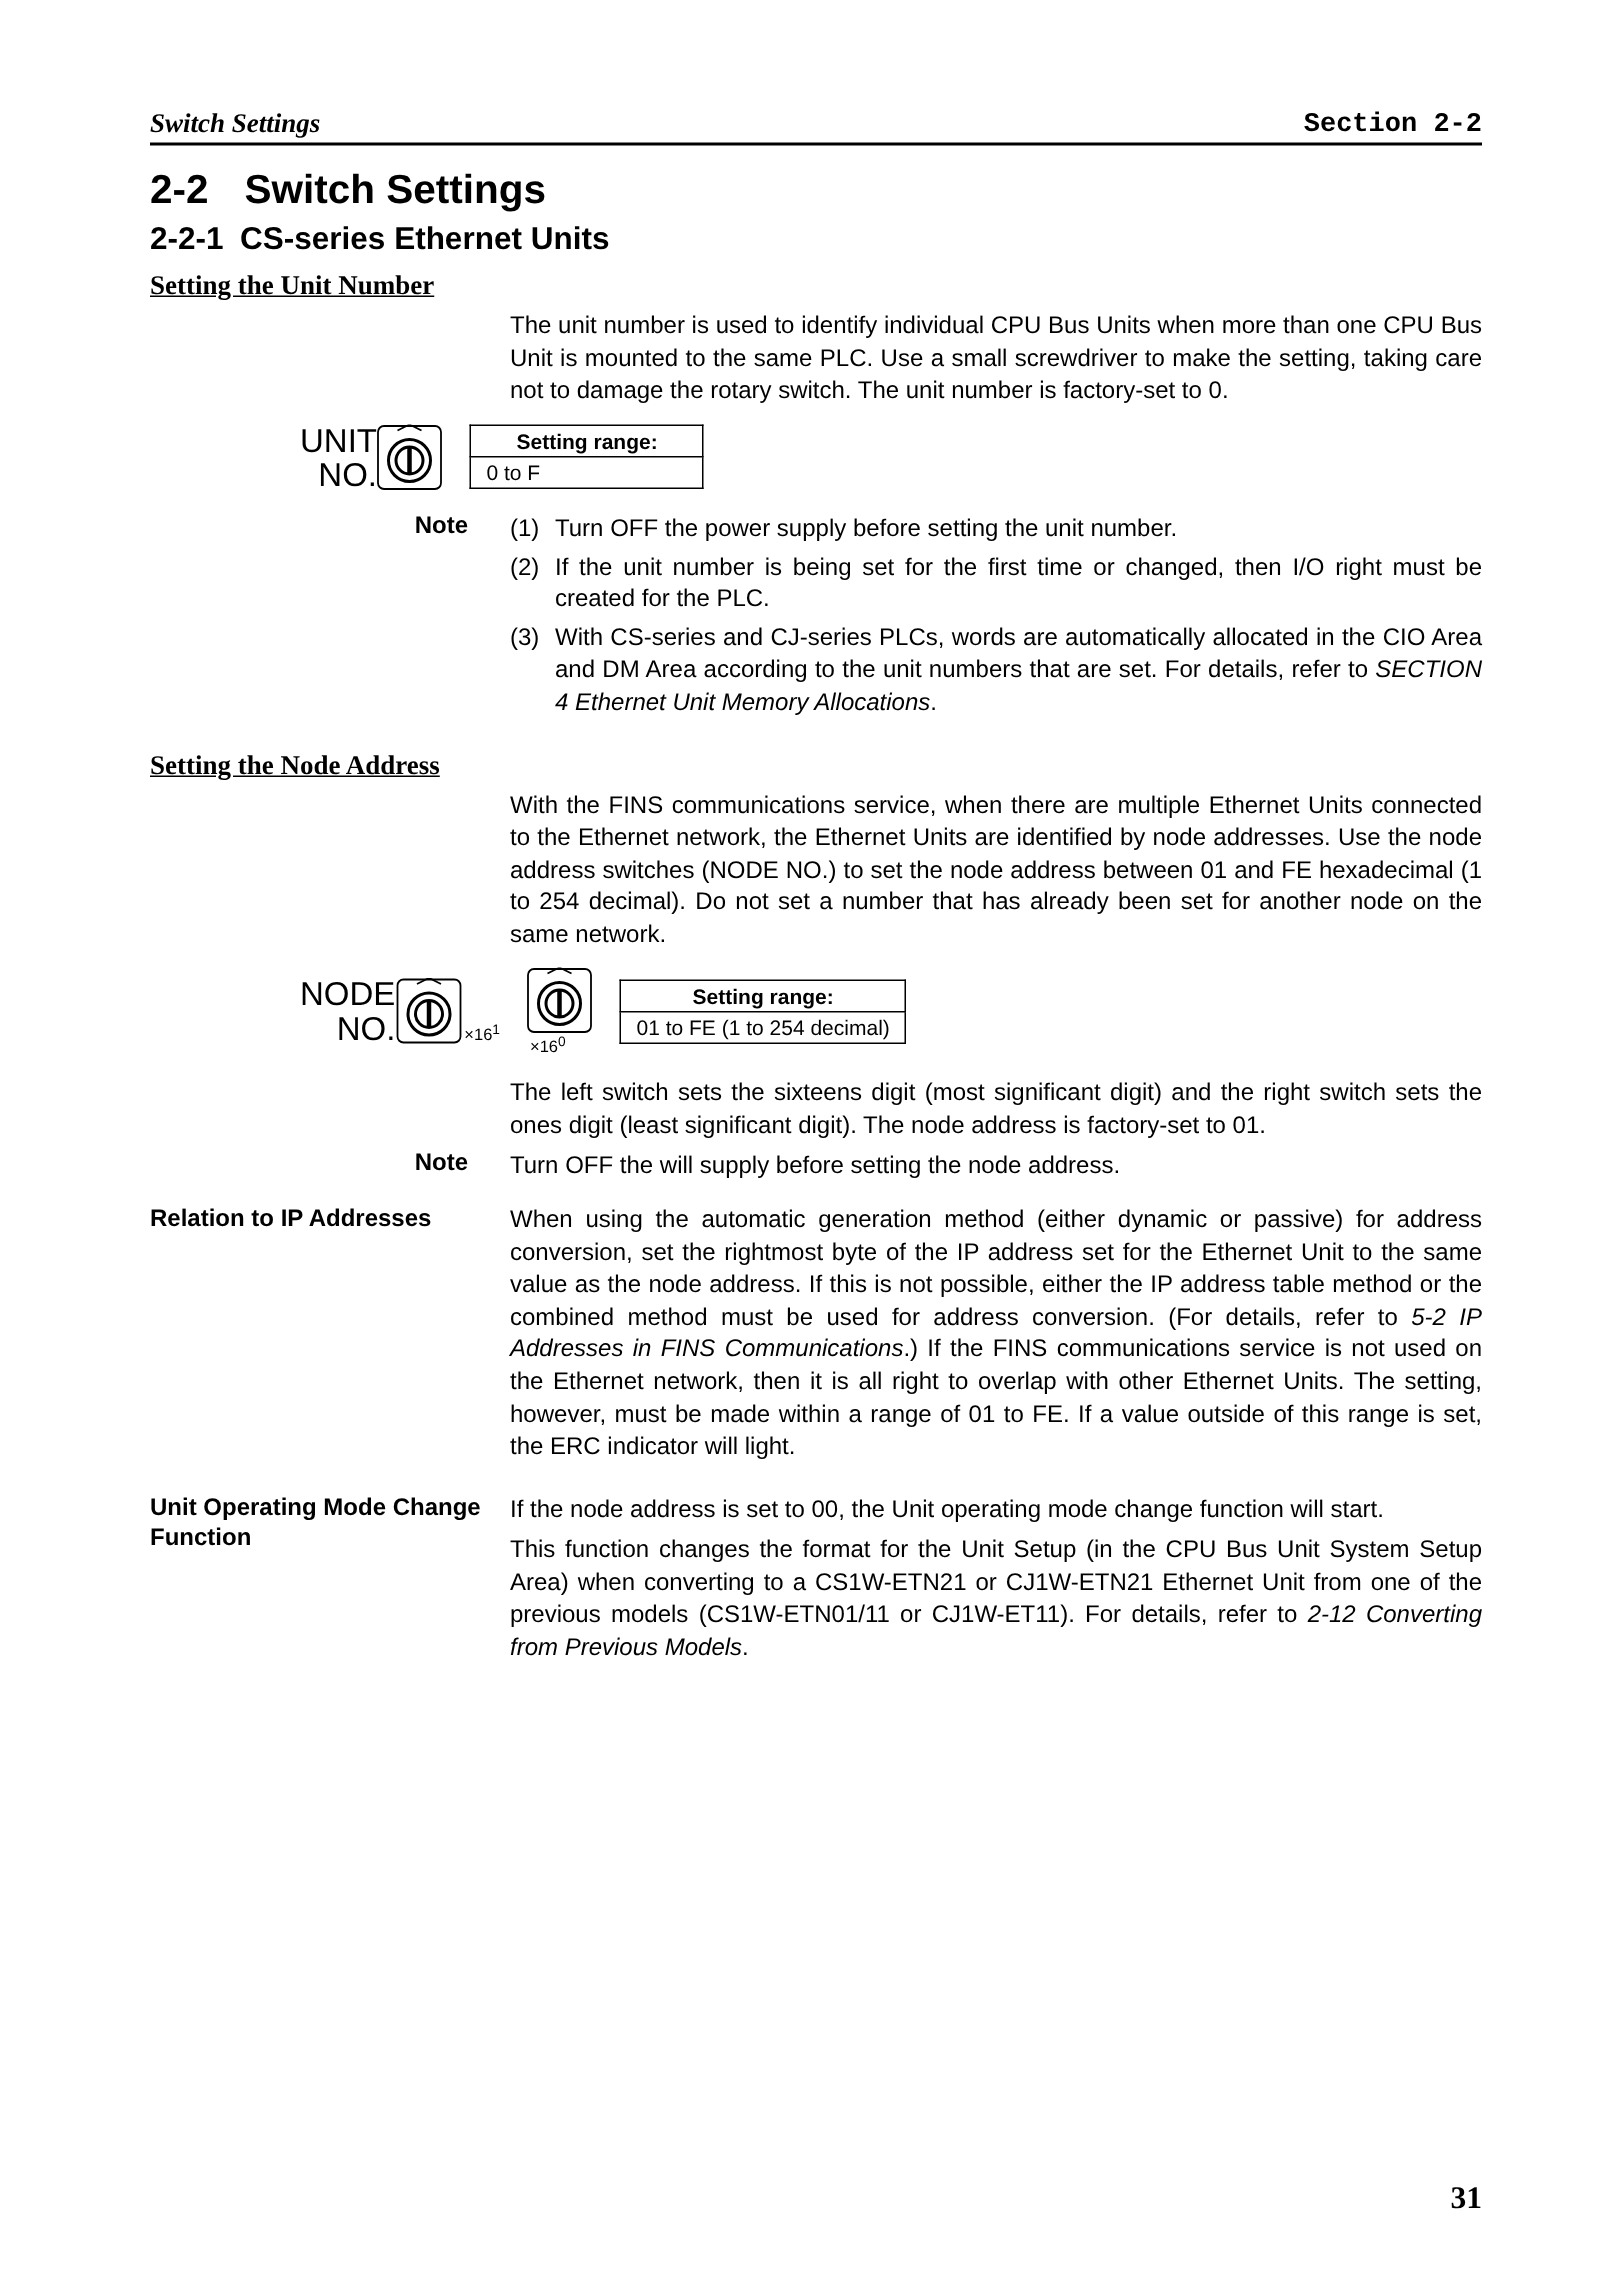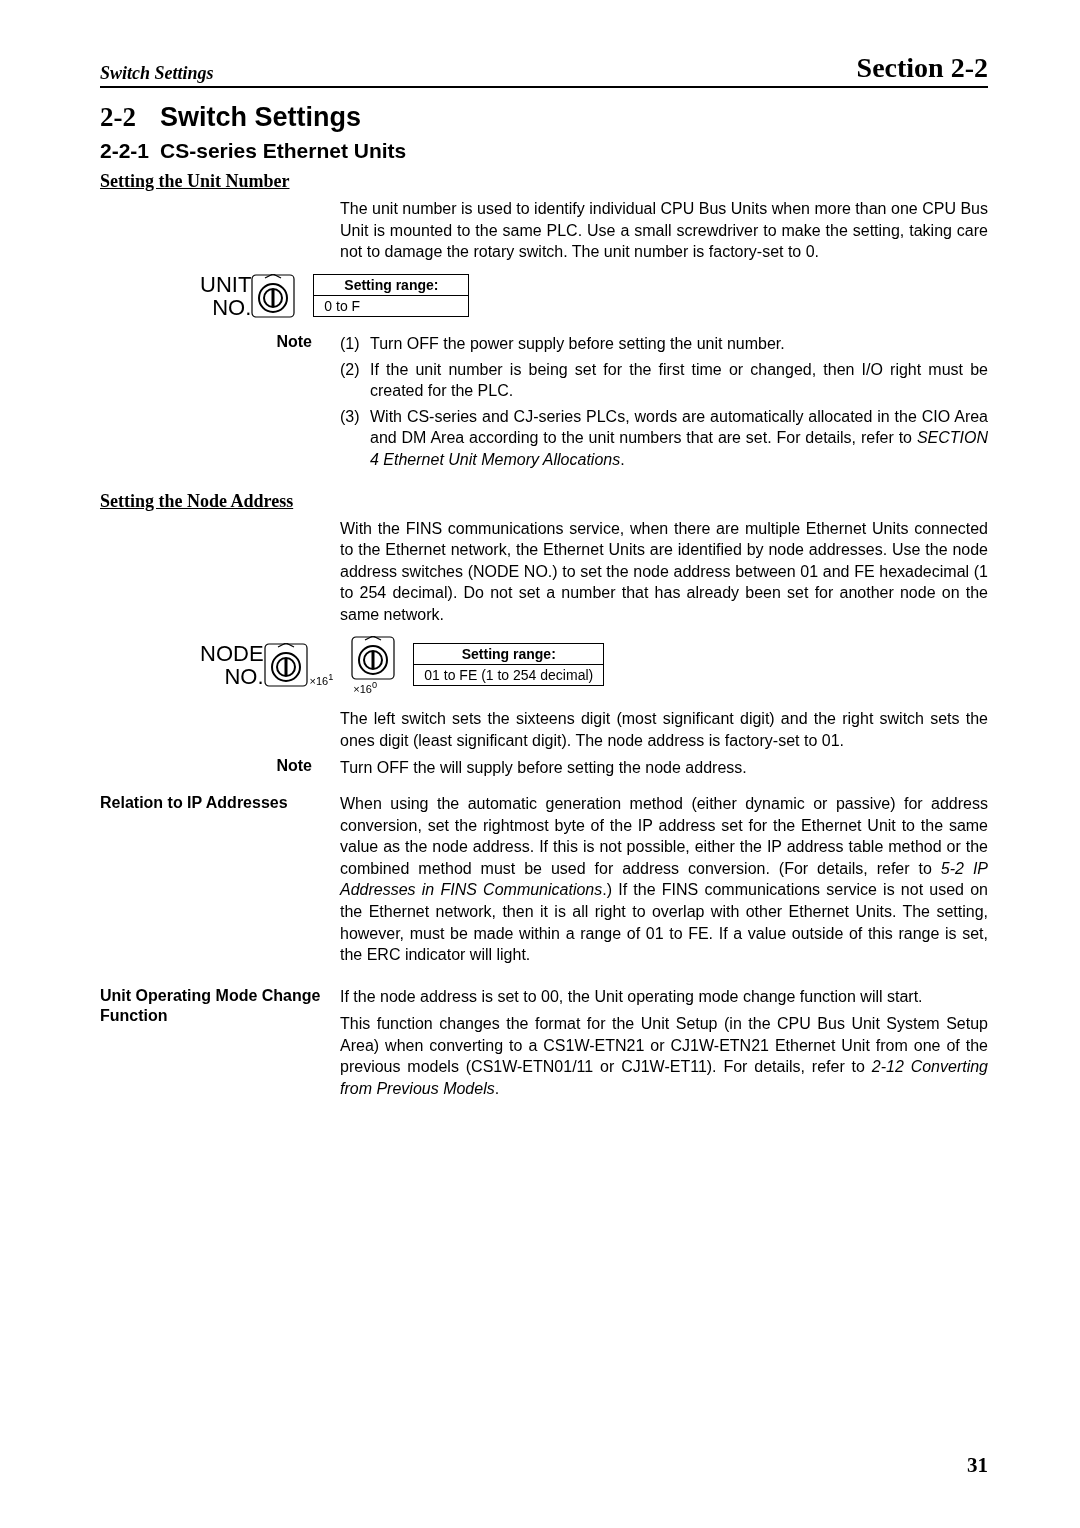--- a/index.html
+++ b/index.html
@@ -8,52 +8,51 @@
     font-size: 16px;
     color: #000;
     background: #fff;
     margin: 0;
     padding: 0;
     width: 1080px;
   }
   .page {
     width: 1080px;
     min-height: 1528px;
-    padding: 52px 92px 0 100px;
+    padding: 72px 92px 0 100px;
     box-sizing: border-box;
     position: relative;
   }
   .running-head {
     display: flex;
     justify-content: space-between;
     align-items: flex-end;
     border-bottom: 2.5px solid #000;
     padding-bottom: 2px;
     margin-bottom: 14px;
   }
   .running-head .left {
     font-family: "Times New Roman", Times, serif;
     font-style: italic;
     font-weight: bold;
     font-size: 18px;
   }
   .running-head .right {
-    font-family: Liberation Serif, serif;
-    font-weight: bold;
-    font-size: 28px;
+    font-family: Liberation Mono, monospace;
+    font-weight: bold;
+    font-size: 18px;
   }
   h1.section-title {
     font-size: 27px;
     font-weight: bold;
     margin: 0 0 6px 0;
   }
   h1.section-title .num {
     display: inline-block;
     margin-right: 24px;
-    font-family: Liberation Serif, serif;
   }
   h2.subsection-title {
     font-size: 21px;
     font-weight: bold;
     margin: 0 0 8px 0;
   }
   h2.subsection-title .num {
     display: inline-block;
     margin-right: 11px;
   }

